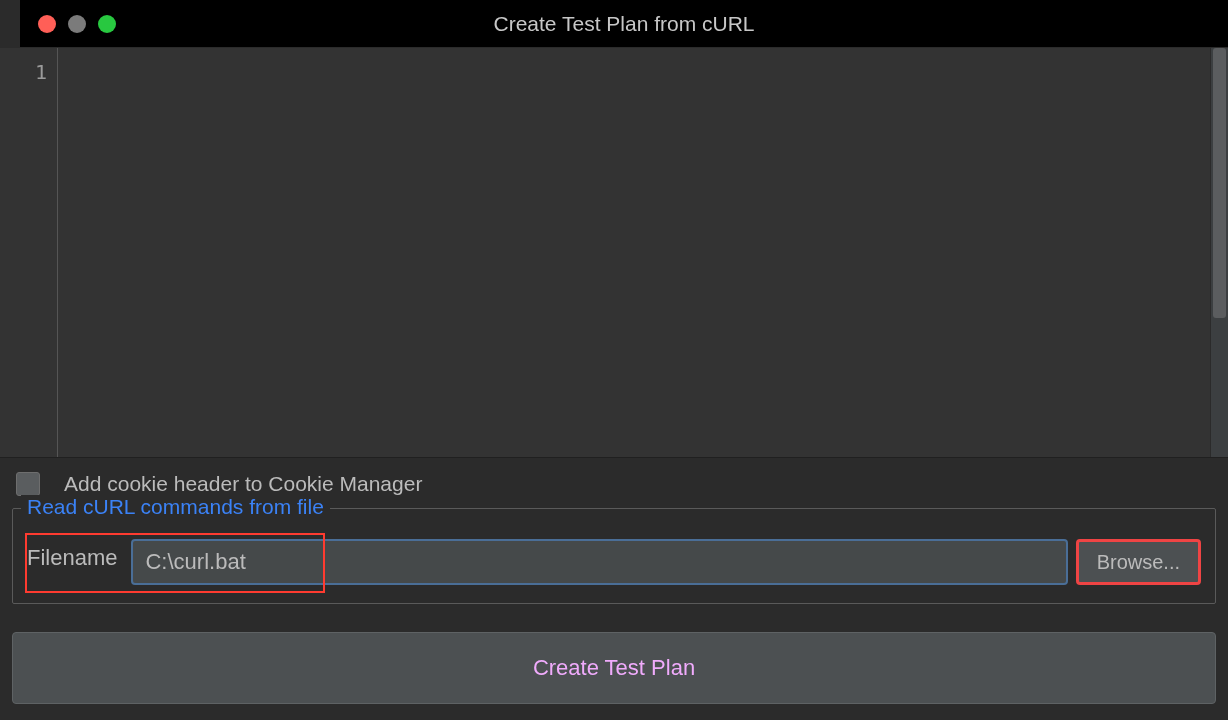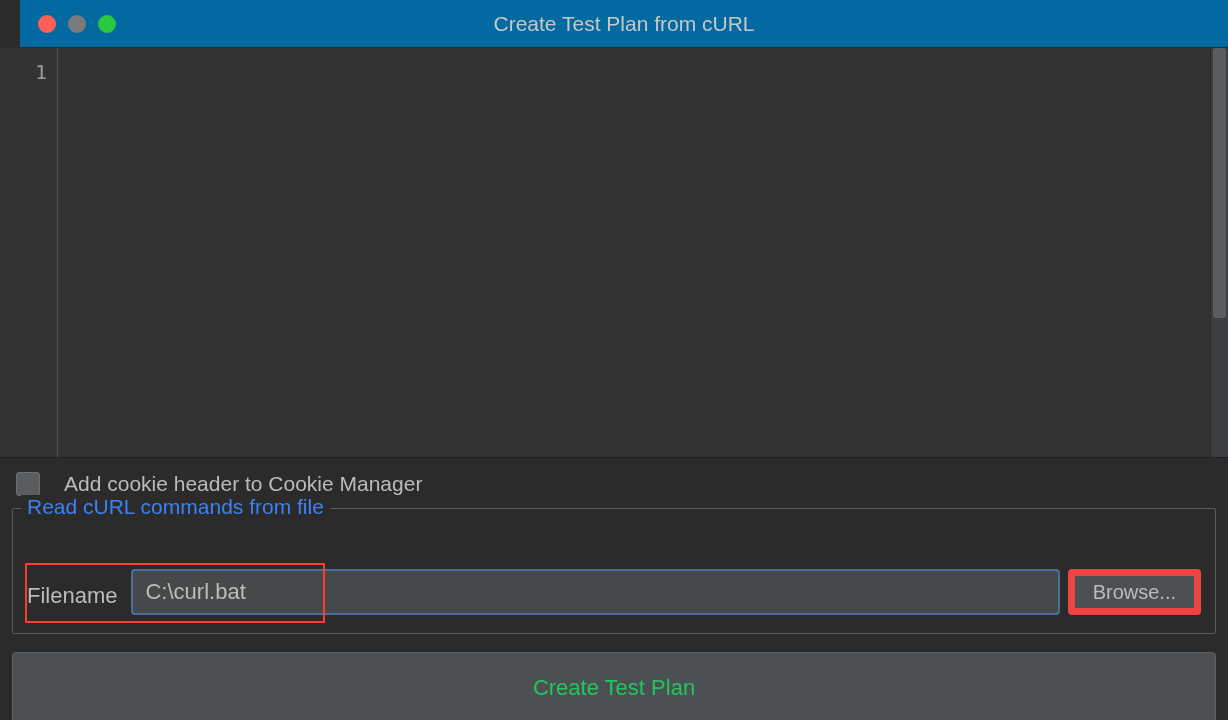--- a/index.html
+++ b/index.html
@@ -8,21 +8,21 @@
     height: 720px;
     background: #2b2b2b;
     font-family: -apple-system, "Helvetica Neue", Arial, sans-serif;
     color: #bbbbbb;
     overflow: hidden;
   }
 
   
   .titlebar {
     height: 48px;
-    background: #0369a1;
+    background: #000000;
     display: flex;
     align-items: center;
     padding: 8px 14px;
     border-bottom: 1px solid #2b2b2b;
     position: relative;
     margin-left: 20px;
   }
   .traffic-lights {
     display: flex;
     gap: 12px;
@@ -118,24 +118,23 @@
     position: absolute;
     top: -14px;
     left: 8px;
     background: #2b2b2b;
     padding: 0 6px;
     font-size: 21px;
     color: #3b82f6;
   }
   .file-row {
     display: flex;
-    align-items: flex-end;
+    align-items: flex-start;
     gap: 8px;
     position: relative;
-    margin-top: 30px;
   }
   .filename-label {
     font-size: 22px;
     color: #bbbbbb;
     padding: 6px 6px 6px 0;
   }
   .filename-input {
     flex: 1;
     height: 46px;
     background: #45494a;
@@ -143,47 +142,47 @@
     border-radius: 4px;
     color: #bbbbbb;
     font-size: 22px;
     padding: 12px 12px;
     outline: none;
   }
   .browse-btn {
     height: 46px;
     padding: 0 18px;
     background: #4c5052;
-    border: 7px solid #ef4444;
+    border: 3px solid #ef4444;
     border-radius: 4px;
     color: #bbbbbb;
     font-size: 20px;
     cursor: pointer;
   }
   
   .highlight-box {
     position: absolute;
     border: 2px solid #ff3b30;
     left: -2px;
     top: -6px;
     width: 300px;
     height: 60px;
     pointer-events: none;
   }
 
   
   .create-btn {
     display: block;
     width: calc(100% - 0px);
-    margin-top: 18px;
+    margin-top: 28px;
     height: 72px;
     background: #4c5052;
     border: 1px solid #5e6264;
     border-radius: 4px;
-    color: #22c55e;
+    color: #f0abfc;
     font-size: 22px;
     cursor: pointer;
   }
 </style>
 </head>
 <body>
 
 <div class="titlebar">
   <div class="traffic-lights">
     <div class="tl red"></div>

